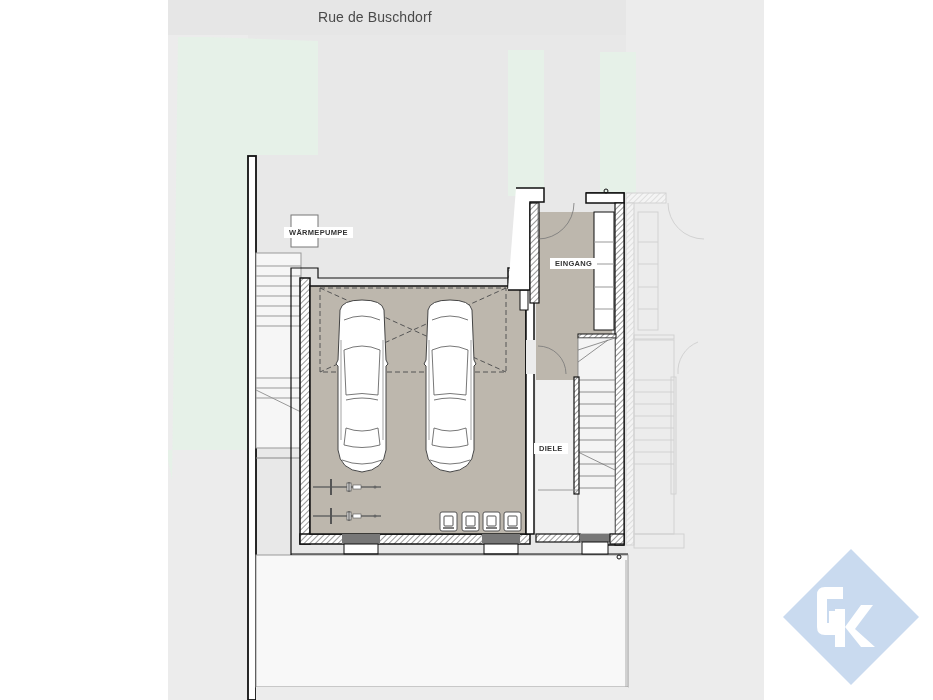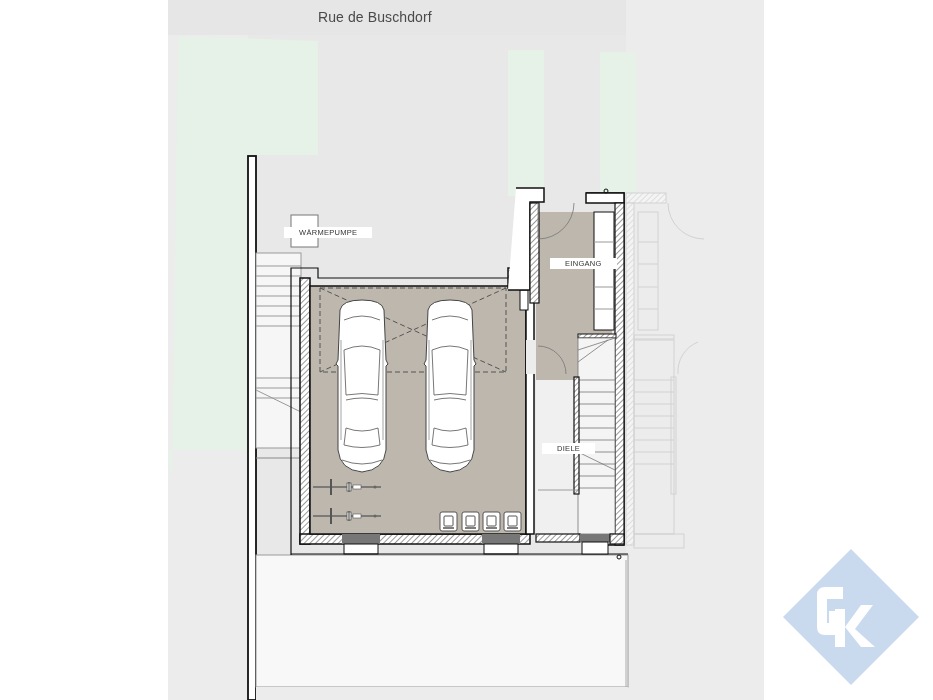--- a/index.html
+++ b/index.html
@@ -8,22 +8,22 @@
     background: #ffffff;
     font-family: "Liberation Sans", sans-serif;
   }
   .plan { position: absolute; left: 168px; top: 0; width: 596px; height: 700px; background: #e8e8e8; overflow: hidden; text-align: right; }
   .street-label {
     position: absolute; left: 150px; top: 9px; font-size: 14px; color: #4a4a4a;
     letter-spacing: 0.1px;
   }
   svg.floor { position: absolute; left: 0; top: 0; }
   .room-label {
-    position: absolute; font-size: 7.5px; font-weight: normal; color: #333;
-    background: #ffffff; padding: 1px 15px; letter-spacing: 0.3px; line-height: 9px;
+    position: absolute; font-size: 7.5px; font-weight: bold; color: #333;
+    background: #ffffff; padding: 1px 5px; letter-spacing: 0.3px; line-height: 9px;
   }
   .logo { position: absolute; left: 783px; top: 549px; width: 136px; height: 136px; }
 </style>
 </head>
 <body>
 
 <div class="plan">
   <svg class="floor" width="596" height="700" viewBox="0 0 596 700">
     <defs>
       <pattern id="hatch" patternUnits="userSpaceOnUse" width="4" height="4" patternTransform="rotate(45)">
@@ -216,21 +216,21 @@
       <path d="M500,203 A36,36 0 0,0 536,239"></path>
       <path d="M530,342 A32,32 0 0,0 510,374"></path>
       <rect x="466" y="534" width="50" height="14"></rect>
     </g>
     <line x1="458" y1="560" x2="458" y2="687" stroke="#aaa" stroke-width="1"></line>
   </svg>
 
   <div class="street-label">Rue de Buschdorf</div>
   <div class="room-label" style="left:116px; top:227px;">WÄRMEPUMPE</div>
   <div class="room-label" style="left:382px; top:258px;">EINGANG</div>
-  <div class="room-label" style="left:374px; top:443px;">DIELE</div>
+  <div class="room-label" style="left:366px; top:443px;">DIELE</div>
 </div>
 
 <svg class="logo" viewBox="0 0 136 136">
   <polygon points="68,0 136,68 68,136 0,68" fill="#c9daef"></polygon>
   <path d="M60,38 L42,38 Q34,38 34,46 L34,78 Q34,86 42,86 L56,86 L56,62 L46,62 L46,72 L46,74 L44,74 L44,50 L60,50 Z" fill="#ffffff"></path>
   <path d="M52,60 L62,60 L62,98 L52,98 Z" fill="#ffffff"></path>
   <path d="M62,78 L78,56 L90,56 L72,80 L92,98 L78,98 Z" fill="#ffffff"></path>
 </svg>
 
 </body></html>

